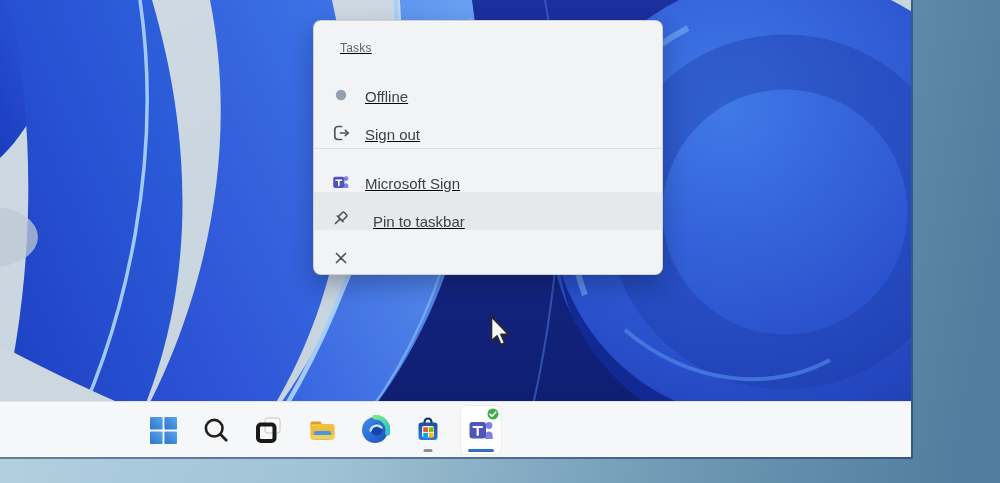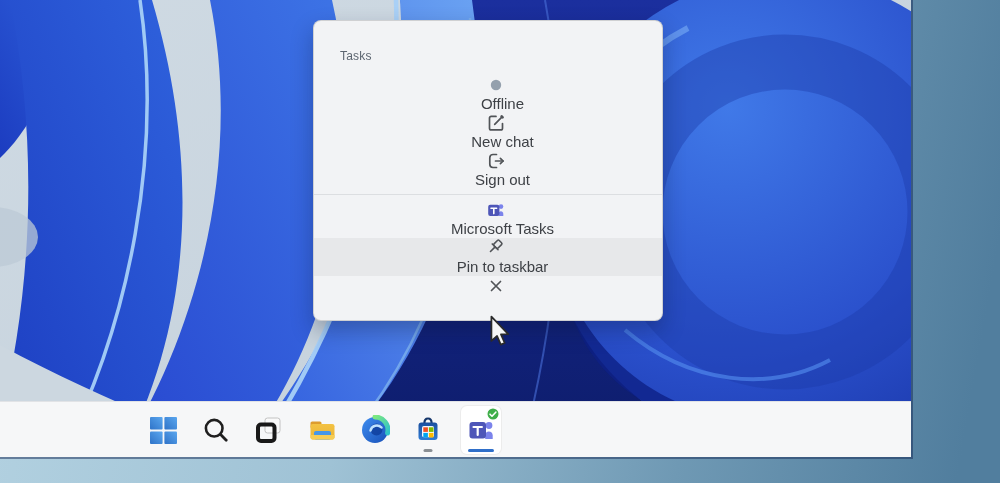--- a/index.html
+++ b/index.html
@@ -31,29 +31,29 @@
   .tb-ind{ position:absolute; bottom:2px; left:50%; transform:translateX(-50%); border-radius:2px; }
   .tb-ind.running{ width:9px; height:3px; background:#8a8f94; }
   .tb-ind.focused{ width:26px; height:3px; background:#2f6fc9; }
   .badge{ position:absolute; }
 
   
   .menu{
     position:absolute; left:313px; top:20px; width:350px;
     background:#f2f3f5; border:1px solid rgba(0,0,0,.14); border-radius:8px;
     box-shadow:0 10px 22px rgba(10,20,50,.30);
-    padding:28px 0 6px 0; overflow:hidden;
+    padding:20px 0 6px 0; overflow:hidden;text-decoration:underline;
   }
   .menu-header{
     padding:0 0 12px 26px; font-size:12px; color:#5c6570; letter-spacing:.2px;
   }
   .menu-item{
-    height:38px; display:flex; align-items:center; padding-left:16px;flex-direction:column;
-  }
-  .menu-item.hl{ background:#e7e8ea; }
+    height:38px; display:flex; align-items:flex-end; padding-left:16px;
+  }
+  .menu-item.hl{ background:#e7e8ea;gap:8px; }
   .mi-icon{ width:22px; height:20px; display:flex; align-items:center; justify-content:center; }
   .mi-label{ margin-left:13px; font-size:15px; color:#3e4146; }
   .menu-divider{ height:1px; background:#dcdee1; margin:5px 0; }
 
   svg{ display:block; }
   .cursor{ position:absolute; left:487px; top:315px; }
 </style>
 </head>
 <body>
 
@@ -116,30 +116,20 @@
 
     <div class="menu-item">
       <span class="mi-icon">
         <svg width="20" height="20" viewBox="0 0 20 20">
             <circle cx="10" cy="10" r="5.2" fill="#94a0ad"></circle>
           </svg>
       </span>
       <span class="mi-label">Offline</span>
     </div>
 
-    <div class="menu-item">
-      <span class="mi-icon">
-        <svg width="20" height="20" viewBox="0 0 20 20" fill="none" stroke="#515458" stroke-width="1.7" stroke-linecap="round">
-          <path d="M16.5 10.5v4.7a1.7 1.7 0 0 1-1.7 1.7H5.2a1.7 1.7 0 0 1-1.7-1.7V5.1a1.7 1.7 0 0 1 1.7-1.7H10"></path>
-          <path d="M8.7 11.3 L16.3 3.7"></path>
-          <path d="M15.6 3.4 l1 1" stroke-width="2.6"></path>
-        </svg>
-      </span>
-      <span class="mi-label">New chat</span>
-    </div>
 
 
     <div class="menu-item">
       <span class="mi-icon">
         <svg width="20" height="20" viewBox="0 0 20 20" fill="none" stroke="#515458" stroke-width="1.7" stroke-linecap="round" stroke-linejoin="round">
           <path d="M10.5 3.5 H7 A 3.2 3.2 0 0 0 3.8 6.7 v 6.6 A 3.2 3.2 0 0 0 7 16.5 h 3.5"></path>
           <path d="M9.5 10 h 7.6"></path>
           <path d="M14.4 7.3 17.1 10 l-2.7 2.7"></path>
         </svg>
       </span>
@@ -151,21 +141,21 @@
 
     <div class="menu-item">
       <span class="mi-icon">
         <svg width="20" height="20" viewBox="0 0 20 20">
           <circle cx="15" cy="6.6" r="2.3" fill="#7b83eb"></circle>
           <path d="M12.6 16 v-2.3 c0-1.5 1-2.5 2.3-2.5 s2.4 1 2.4 2.5 V16 Z" fill="#7b83eb"></path>
           <rect x="2.2" y="4.8" width="11.2" height="11.2" rx="2" fill="#4e56b8"></rect>
           <path d="M5 8.2 h5.6 M7.8 8.2 v5.4" stroke="#ffffff" stroke-width="1.6" stroke-linecap="round"></path>
         </svg>
       </span>
-      <span class="mi-label">Microsoft Tasks</span>
+      <span class="mi-label">Microsoft Sign</span>
     </div>
 
     <div class="menu-item hl">
       <span class="mi-icon">
         <svg width="20" height="20" viewBox="0 0 20 20" fill="none" stroke="#515458" stroke-width="1.6" stroke-linecap="round" stroke-linejoin="round">
           <g transform="rotate(45 10 8)">
             <rect x="7.1" y="1.8" width="5.8" height="7.4" rx="1.3"></rect>
             <path d="M5.9 9.2 h8.2"></path>
             <path d="M10 9.2 v6.6"></path>
           </g>

